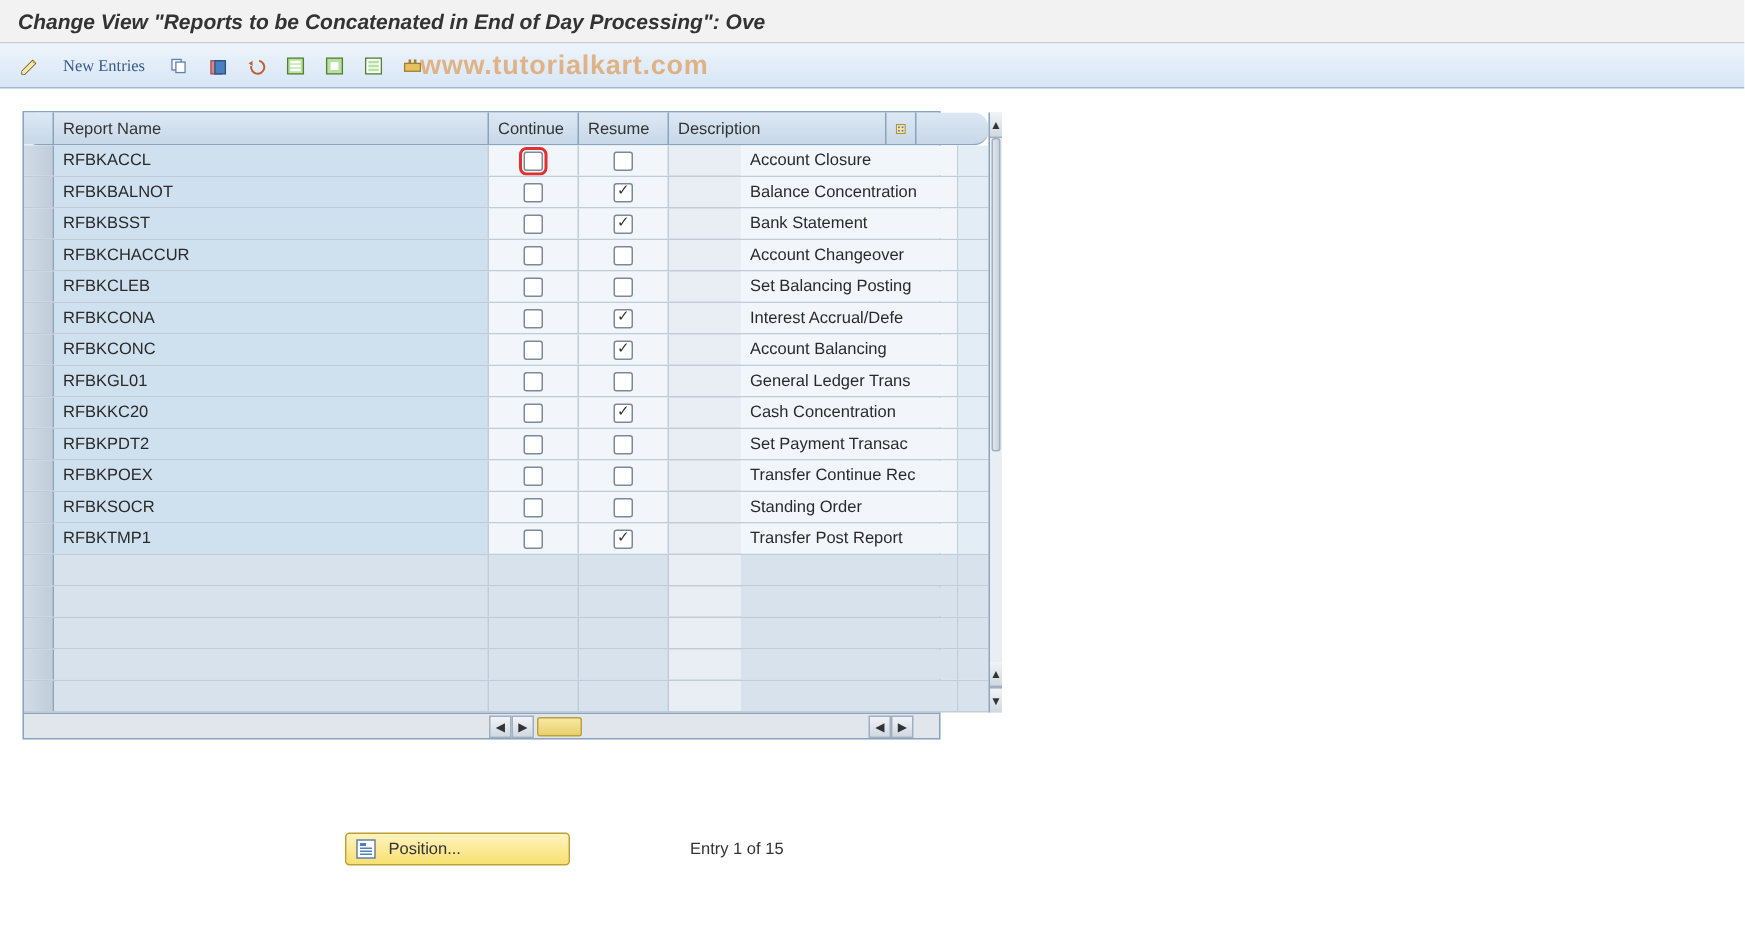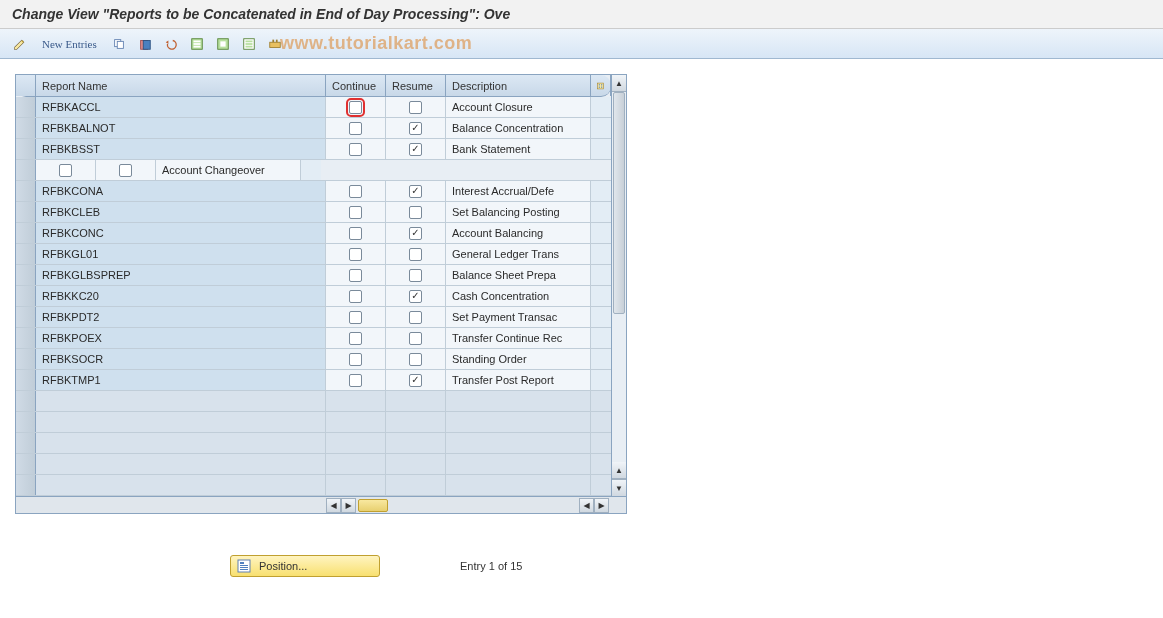--- a/index.html
+++ b/index.html
@@ -108,21 +108,21 @@
       align-items: center;
       font-size: 11px;
       color: #2a2a2a;
       overflow: hidden;
       white-space: nowrap;
       background: #e3edf5;
     }
     .gcell.name-cell { background: #cfe0ee; width: 290px;}
     .gcell.cont-cell { width: 60px; justify-content: center; background:#f2f6fa;}
     .gcell.res-cell { width: 60px; justify-content: center; background:#f2f6fa;}
-    .gcell.desc-cell { width: 145px; background:#f2f6fa;}
+    .gcell.desc-cell { width: 145px; background:#f2f6fa;margin-left:48px;}
     .gcell.desc-cell.filled { }
     .selbox {
       width: 20px;
       background: linear-gradient(to right, #d0dbe6, #c0cdd8);
       border-right: 1px solid #8aa4c0;
       cursor: pointer;
     }
     .cb {
       width: 13px; height: 13px;
       border: 1px solid #7a8a9a;
@@ -319,87 +319,76 @@
                 <span class="cb"></span>
               </div>
               <div class="gcell res-cell">
                 <span class="cb checked"></span>
               </div>
               <div class="gcell desc-cell filled">Bank Statement</div>
               <div class="gcell" style="width: 20px; border-right: none;"></div>
             </div>
             <div class="grow">
               <div class="selbox"></div>
+              <div class="gcell name-cell">RFBKCHACCUR</div>
               <div class="gcell cont-cell">
                 <span class="cb"></span>
               </div>
               <div class="gcell res-cell">
                 <span class="cb"></span>
               </div>
               <div class="gcell desc-cell filled">Account Changeover</div>
               <div class="gcell" style="width: 20px; border-right: none;"></div>
             </div>
             <div class="grow">
               <div class="selbox"></div>
+              <div class="gcell name-cell">RFBKCLEB</div>
+              <div class="gcell cont-cell">
+                <span class="cb"></span>
+              </div>
+              <div class="gcell res-cell">
+                <span class="cb"></span>
+              </div>
+              <div class="gcell desc-cell filled">Set Balancing Posting</div>
+              <div class="gcell" style="width: 20px; border-right: none;"></div>
+            </div>
+            <div class="grow">
+              <div class="selbox"></div>
               <div class="gcell name-cell">RFBKCONA</div>
               <div class="gcell cont-cell">
                 <span class="cb"></span>
               </div>
               <div class="gcell res-cell">
                 <span class="cb checked"></span>
               </div>
               <div class="gcell desc-cell filled">Interest Accrual/Defe</div>
               <div class="gcell" style="width: 20px; border-right: none;"></div>
             </div>
             <div class="grow">
               <div class="selbox"></div>
-              <div class="gcell name-cell">RFBKCLEB</div>
-              <div class="gcell cont-cell">
-                <span class="cb"></span>
-              </div>
-              <div class="gcell res-cell">
-                <span class="cb"></span>
-              </div>
-              <div class="gcell desc-cell filled">Set Balancing Posting</div>
-              <div class="gcell" style="width: 20px; border-right: none;"></div>
-            </div>
-            <div class="grow">
-              <div class="selbox"></div>
               <div class="gcell name-cell">RFBKCONC</div>
               <div class="gcell cont-cell">
                 <span class="cb"></span>
               </div>
               <div class="gcell res-cell">
                 <span class="cb checked"></span>
               </div>
               <div class="gcell desc-cell filled">Account Balancing</div>
               <div class="gcell" style="width: 20px; border-right: none;"></div>
             </div>
             <div class="grow">
               <div class="selbox"></div>
               <div class="gcell name-cell">RFBKGL01</div>
               <div class="gcell cont-cell">
                 <span class="cb"></span>
               </div>
               <div class="gcell res-cell">
                 <span class="cb"></span>
               </div>
               <div class="gcell desc-cell filled">General Ledger Trans</div>
-              <div class="gcell" style="width: 20px; border-right: none;"></div>
-            </div>
-            <div class="grow">
-              <div class="selbox"></div>
-              <div class="gcell name-cell">RFBKGLBSPREP</div>
-              <div class="gcell cont-cell">
-                <span class="cb"></span>
-              </div>
-              <div class="gcell res-cell">
-                <span class="cb"></span>
-              </div>
-              <div class="gcell desc-cell filled">Balance Sheet Prepa</div>
               <div class="gcell" style="width: 20px; border-right: none;"></div>
             </div>
             <div class="grow">
               <div class="selbox"></div>
               <div class="gcell name-cell">RFBKKC20</div>
               <div class="gcell cont-cell">
                 <span class="cb"></span>
               </div>
               <div class="gcell res-cell">
                 <span class="cb checked"></span>

